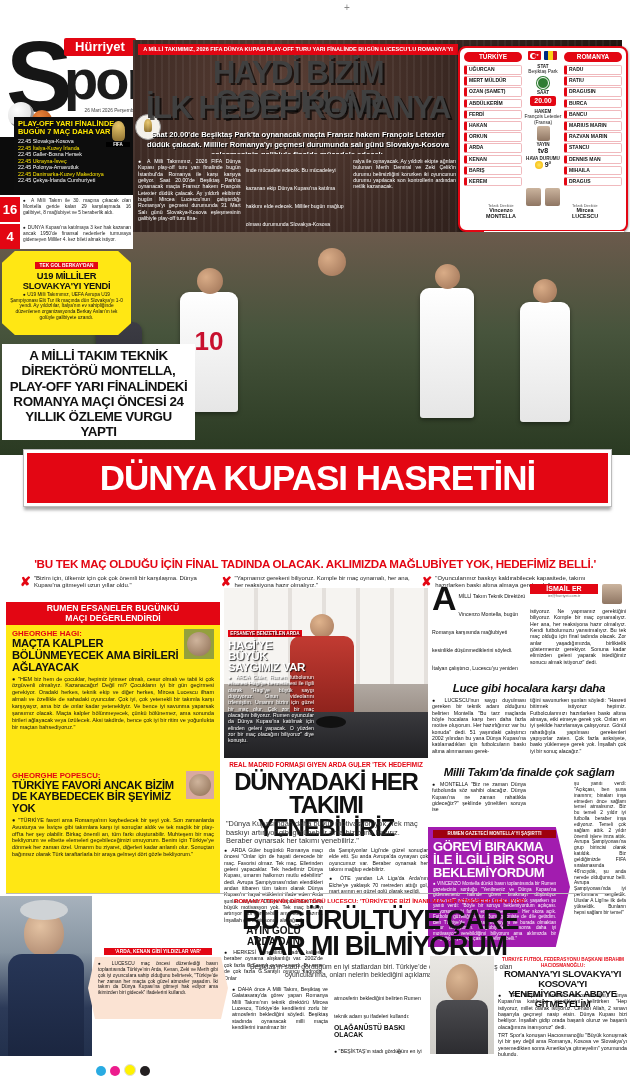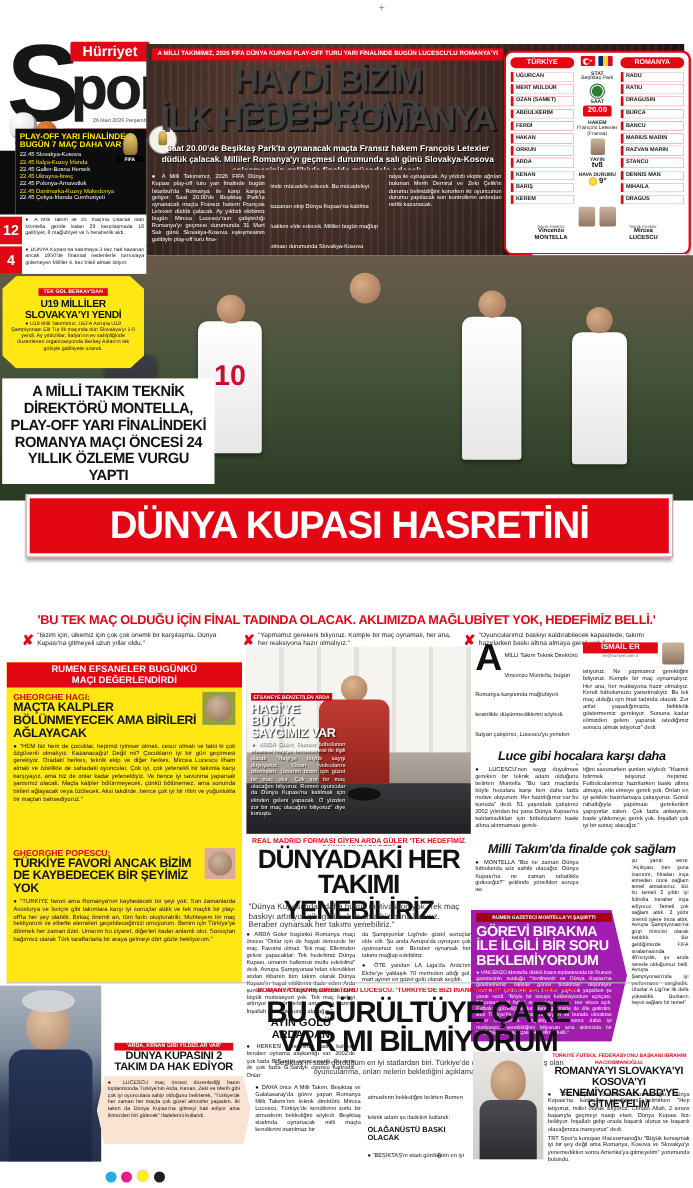--- a/index.html
+++ b/index.html
@@ -209,21 +209,21 @@
       <div class="po-row yel">22.45 İtalya-Kuzey İrlanda</div>
       <div class="po-row">22.45 Galler-Bosna Hersek</div>
       <div class="po-row yel">22.45 Ukrayna-İsveç</div>
       <div class="po-row">22.45 Polonya-Arnavutluk</div>
       <div class="po-row yel">22.45 Danimarka-Kuzey Makedonya</div>
       <div class="po-row">22.45 Çekya-İrlanda Cumhuriyeti</div>
     </div>
   </aside>
 
   <div class="abs" style="left:0;top:197px;width:133px;height:25px;background:#fff;">
-    <div class="abs numbox" style="left:0;top:0;width:20px;height:25px;font-size:13px;line-height:25px;">12</div>
+    <div class="abs numbox" style="left:0;top:0;width:20px;height:25px;font-size:13px;line-height:25px;">16</div>
     <div class="abs factline clip" style="left:23px;top:1px;width:108px;height:23px;">● A Milli Takım ile 30. maçına çıkacak olan Montella geride kalan 29 karşılaşmada 16 galibiyet, 8 mağlubiyet ve 5 beraberlik aldı.</div>
   </div>
   <div class="abs" style="left:0;top:224px;width:133px;height:25px;background:#fff;z-index:3;">
     <div class="abs numbox" style="left:0;top:0;width:20px;height:25px;font-size:13px;line-height:25px;">4</div>
     <div class="abs factline clip" style="left:23px;top:1px;width:108px;height:23px;">● DÜNYA Kupası'na katılmaya 3 kez hak kazanan ancak 1950'de finansal nedenlerle turnuvaya gidemeyen Milliler 4. kez bileti almak istiyor.</div>
   </div>
 
   <section class="abs photo-main clip" style="left:0;top:232px;width:630px;height:223px;z-index:1;">
     <div class="jersey" style="left:180px;top:60px;width:58px;height:120px;">
       <div class="jnum" style="font-size:26px;margin-top:34px;">10</div>
@@ -353,24 +353,20 @@
     </div>
     <div class="abs red hl center clip" style="left:225px;top:898px;width:310px;height:8px;font-size:6px;">ROMANYA TEKNİK DİREKTÖRÜ LUCESCU: 'TÜRKİYE'DE BİZİ İNANILMAZ BİR ATMOSFER BEKLİYOR'</div>
     <div class="abs hl center" style="left:225px;top:907px;width:310px;font-size:27px;line-height:.98;letter-spacing:-1.2px;">
       <div>BU GÜRÜLTÜYE ÇARE</div>
       <div>VAR MI BİLMİYORUM</div>
     </div>
     <div class="abs center clip" style="left:230px;top:963px;width:300px;height:18px;font-size:6.8px;line-height:1.2;color:#333;">"Beşiktaş'ın stadı gördüğüm en iyi statlardan biri. Türkiye'de daha önce oynamamış olan oyuncularıma, onları nelerin beklediğini açıklamam gerekecek."</div>
 
     <div class="abs" style="left:88px;top:948px;width:140px;height:108px;">
       <div class="bg-red hl center" style="width:108px;margin:0 auto;font-size:4.9px;padding:1px 0;">'ARDA, KENAN GİBİ YILDIZLAR VAR'</div>
-      <div class="hl center" style="font-size:10px;line-height:1.02;letter-spacing:-.3px;margin-top:1px;">
-        <div>DÜNYA KUPASINI 2</div>
-        <div>TAKIM DA HAK EDİYOR</div>
-      </div>
       <div class="pink-body b48 just clip" style="height:62px;padding:4px 10px;box-sizing:border-box;margin-top:2px;">● LUCESCU maç öncesi düzenlediği basın toplantısında Türkiye'nin Arda, Kenan, Zeki ve Merih gibi çok iyi oyunculara sahip olduğunu belirterek, "Türkiye'de her zaman her maçta çok güzel atmosfer yaşadım. İki takım da Dünya Kupası'na gitmeyi hak ediyor ama ikimizden biri gidecek" ifadelerini kullandı.</div>
     </div>
     <div class="abs clip" style="left:232px;top:986px;width:198px;height:70px;display:flex;gap:6px;">
       <div style="flex:1;" class="b5 just clip">● DAHA önce A Milli Takım, Beşiktaş ve Galatasaray'da görev yapan Romanya Milli Takımı'nın teknik direktörü Mircea Lucescu, Türkiye'de kendilerini zorlu bir atmosferin beklediğini söyledi. Beşiktaş stadında oynanacak milli maçta kendilerini inanılmaz bir</div>
       <div style="flex:1;" class="clip">
         <span class="b5 just">atmosferin beklediğini belirten Rumen teknik adam şu ifadeleri kullandı:</span>
         <div class="hl" style="font-size:6.8px;margin:2px 0 1px;">OLAĞANÜSTÜ BASKI OLACAK</div>
         <span class="b5 just">● "BEŞİKTAŞ'ın stadı gördüğüm en iyi statlardan biri. Top rakipte olduğunda, taraftarlar olağanüstü baskı yapıyor. Taraftarların çıkaracağı gürültüye karşı bir çare var mı, bilmiyorum. Türkiye'de daha önce oynamamış olan oyuncularıma, onları nelerin beklediğini açıklamam gerekecek."</span>
       </div>
     </div>

